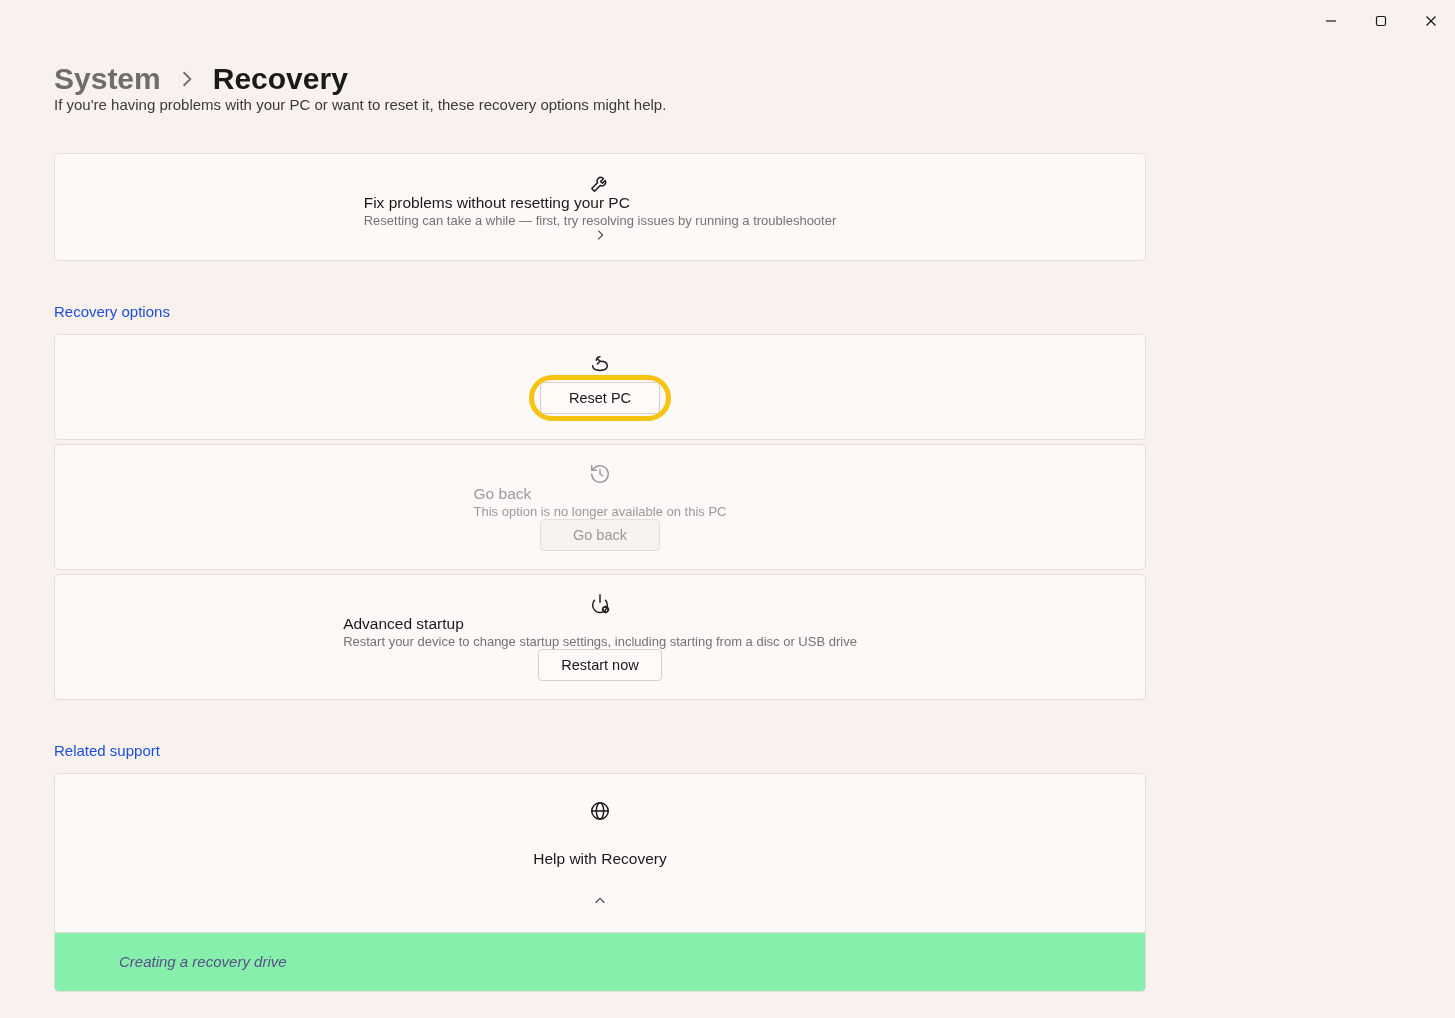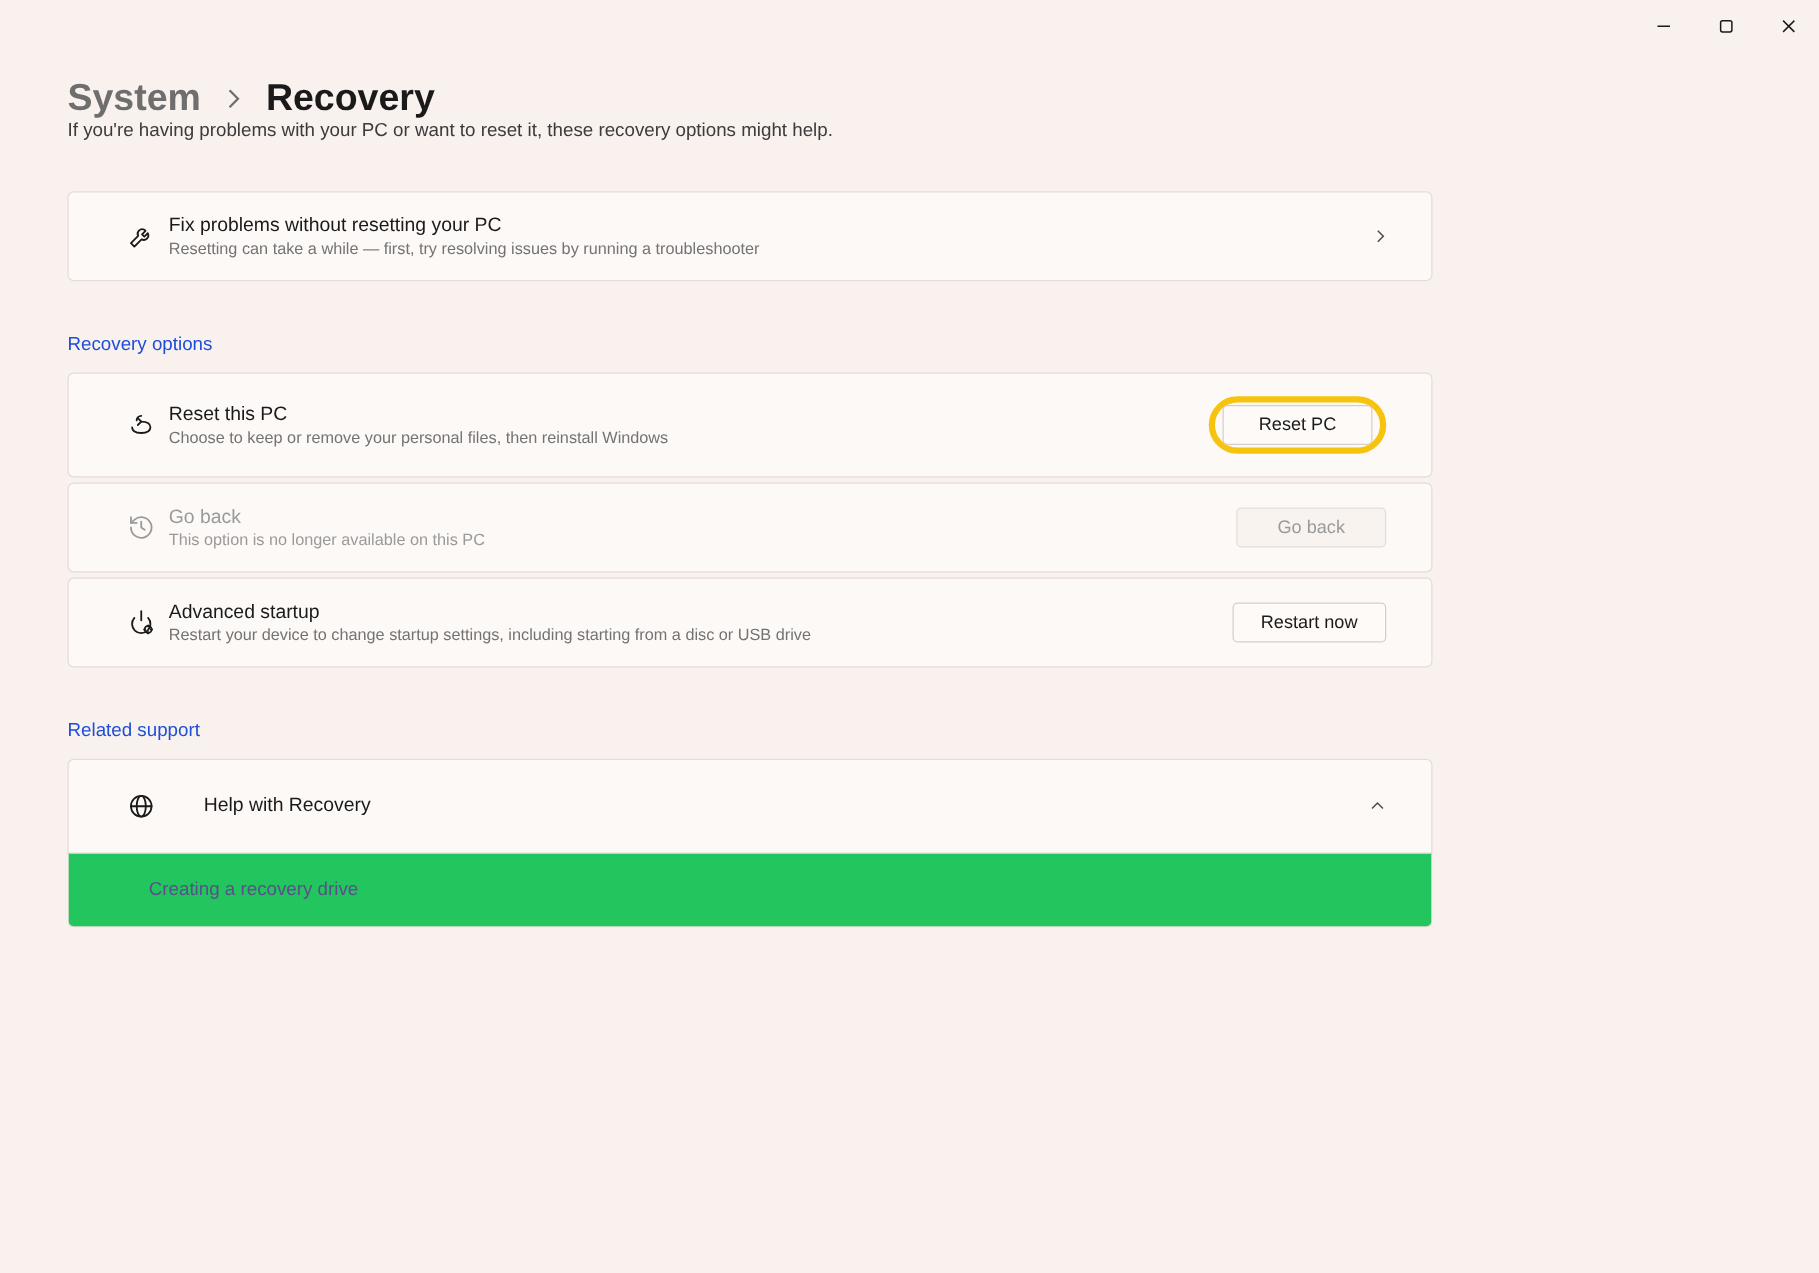--- a/index.html
+++ b/index.html
@@ -50,22 +50,23 @@
     font-size: 15px;
     color: #3b3b3b;
     margin-bottom: 40px;
   }
   .card {
     background: #fdf9f7;
     border: 1px solid #e7dcd6;
     border-radius: 5px;
     display: flex;
     align-items: center;
-    padding: 18px 36px;
+    padding: 18px 20px;
     margin-bottom: 4px;
+    flex-direction: column;
   }
   .card + .card { margin-top: 4px; }
   .card-icon {
     width: 44px;
     display: flex; align-items: center; justify-content: center;
     color: #1a1a1a;
   }
   .card-body { flex: 1; }
   .card-title { font-size: 15.5px; color: #1a1a1a; }
   .card-sub { font-size: 13px; color: #737373; margin-top: 1px; }
@@ -101,25 +102,26 @@
   }
   .chev-right { color: #4d4d4d; }
   .chev-up { color: #4d4d4d; }
   .highlight-ring {
     border: 5px solid #f6c40e;
     border-radius: 26px;
     padding: 2px 6px;
     display: inline-flex;
   }
   .expand-body {
-    background: #22c55e;
+    background: #86efac;
     border: 1px solid #e7dcd6;
     border-top: none;
     border-radius: 0 0 5px 5px;
     padding: 20px 4px 20px 64px;
+    font-style: italic;
   }
   .expand-body .link {
     color: #5a4f8a;
     font-size: 15px;
     cursor: pointer;
   }
   .card.expandable { border-radius: 5px 5px 0 0; margin-bottom: 0; gap: 28px; }
   .footer-links {
     margin-top: 44px;
     display: flex; flex-direction: column; gap: 14px;
@@ -189,24 +191,20 @@
   <div class="section-header">Recovery options</div>
 
   <div class="card">
     <div class="card-icon">
       <svg width="22" height="22" viewBox="0 0 24 24" fill="none" stroke="#1a1a1a" stroke-width="1.6" stroke-linecap="round" stroke-linejoin="round">
         <path d="M4 14c0 3 3 5 8 5s8-2 8-5-3-5-8-5"></path>
         <path d="M12 9 L9 6 M12 9 L9 12"></path>
         <path d="M12 4 a4 4 0 0 0 -4 4"></path>
       </svg>
     </div>
-    <div class="card-body">
-      <div class="card-title">Reset this PC</div>
-      <div class="card-sub">Choose to keep or remove your personal files, then reinstall Windows</div>
-    </div>
     <div class="card-action">
       <span class="highlight-ring">
         <button class="btn">Reset PC</button>
       </span>
     </div>
   </div>
 
   <div class="card disabled">
     <div class="card-icon">
       <svg width="22" height="22" viewBox="0 0 24 24" fill="none" stroke="#9a9a9a" stroke-width="1.6" stroke-linecap="round" stroke-linejoin="round">

